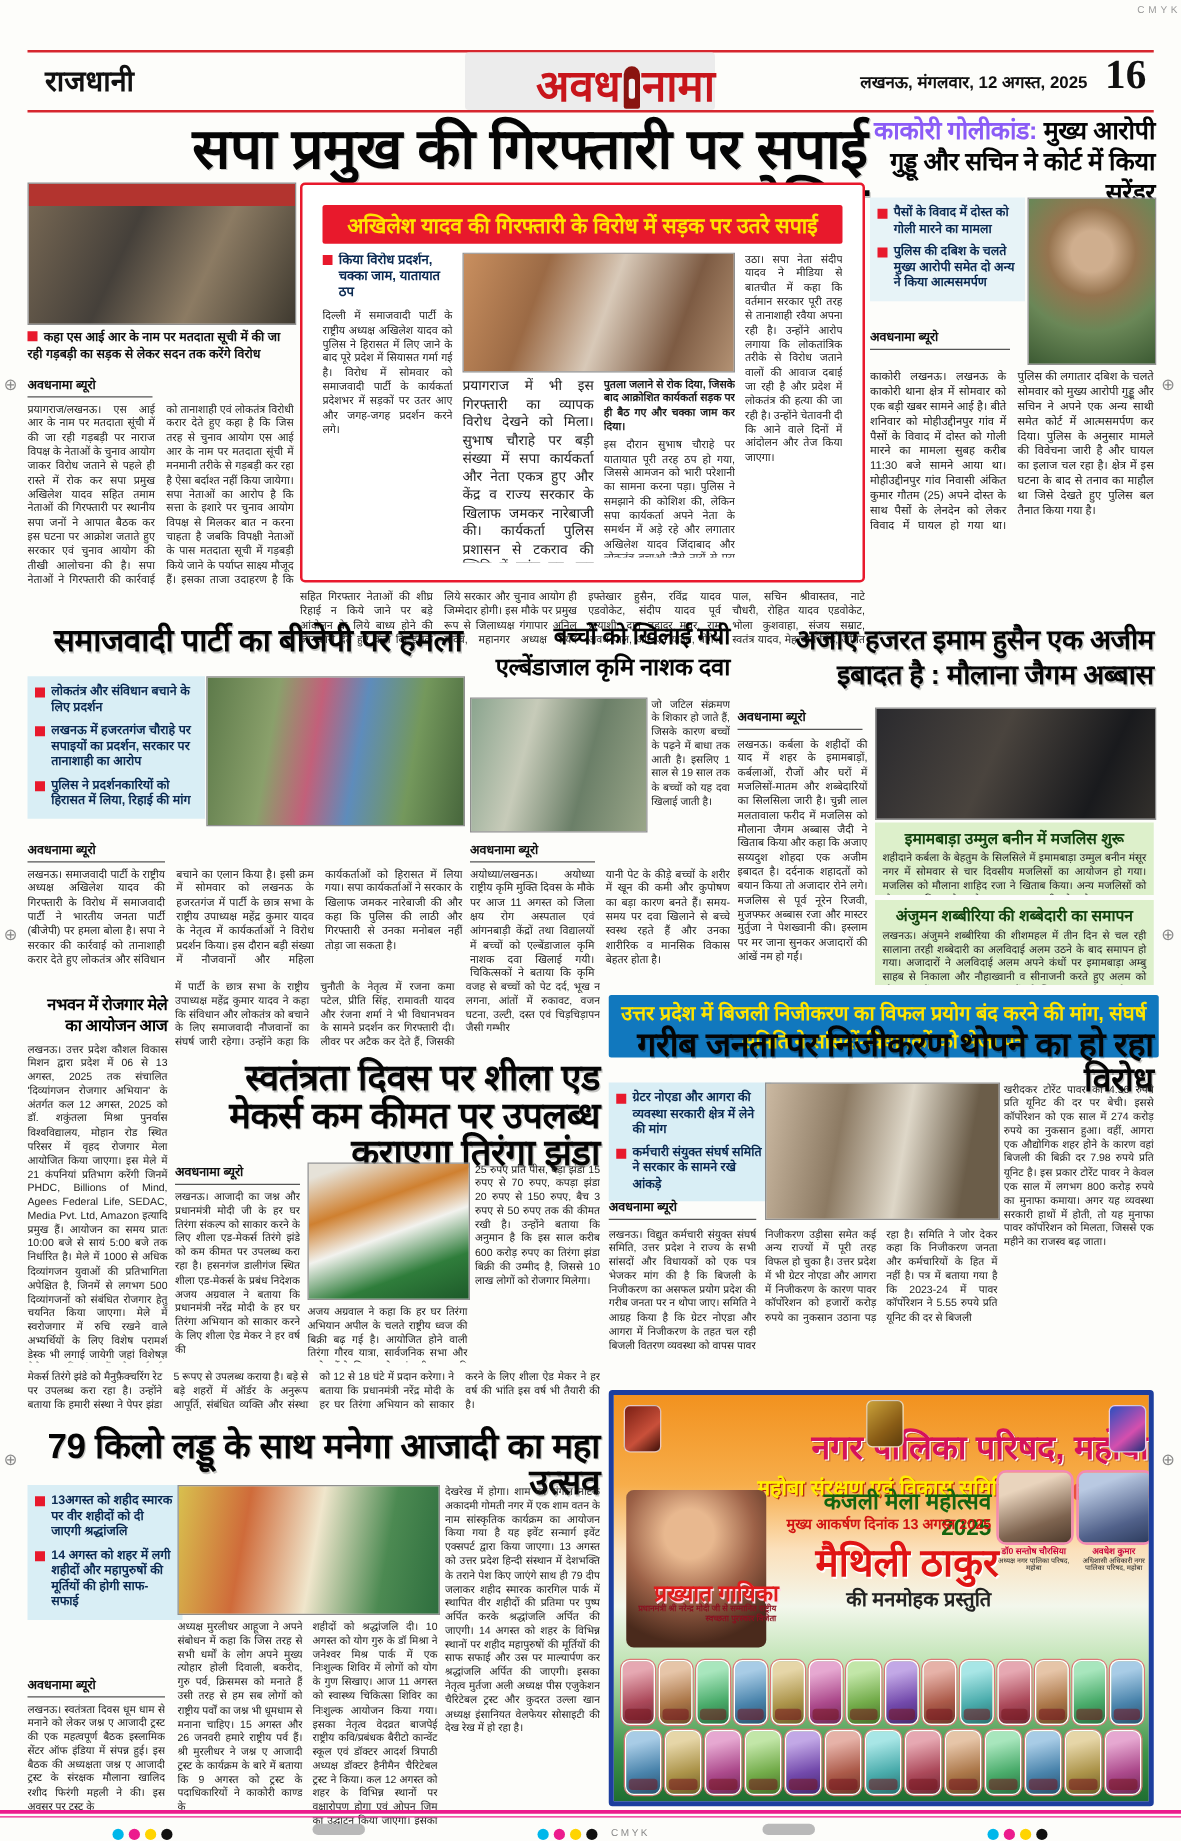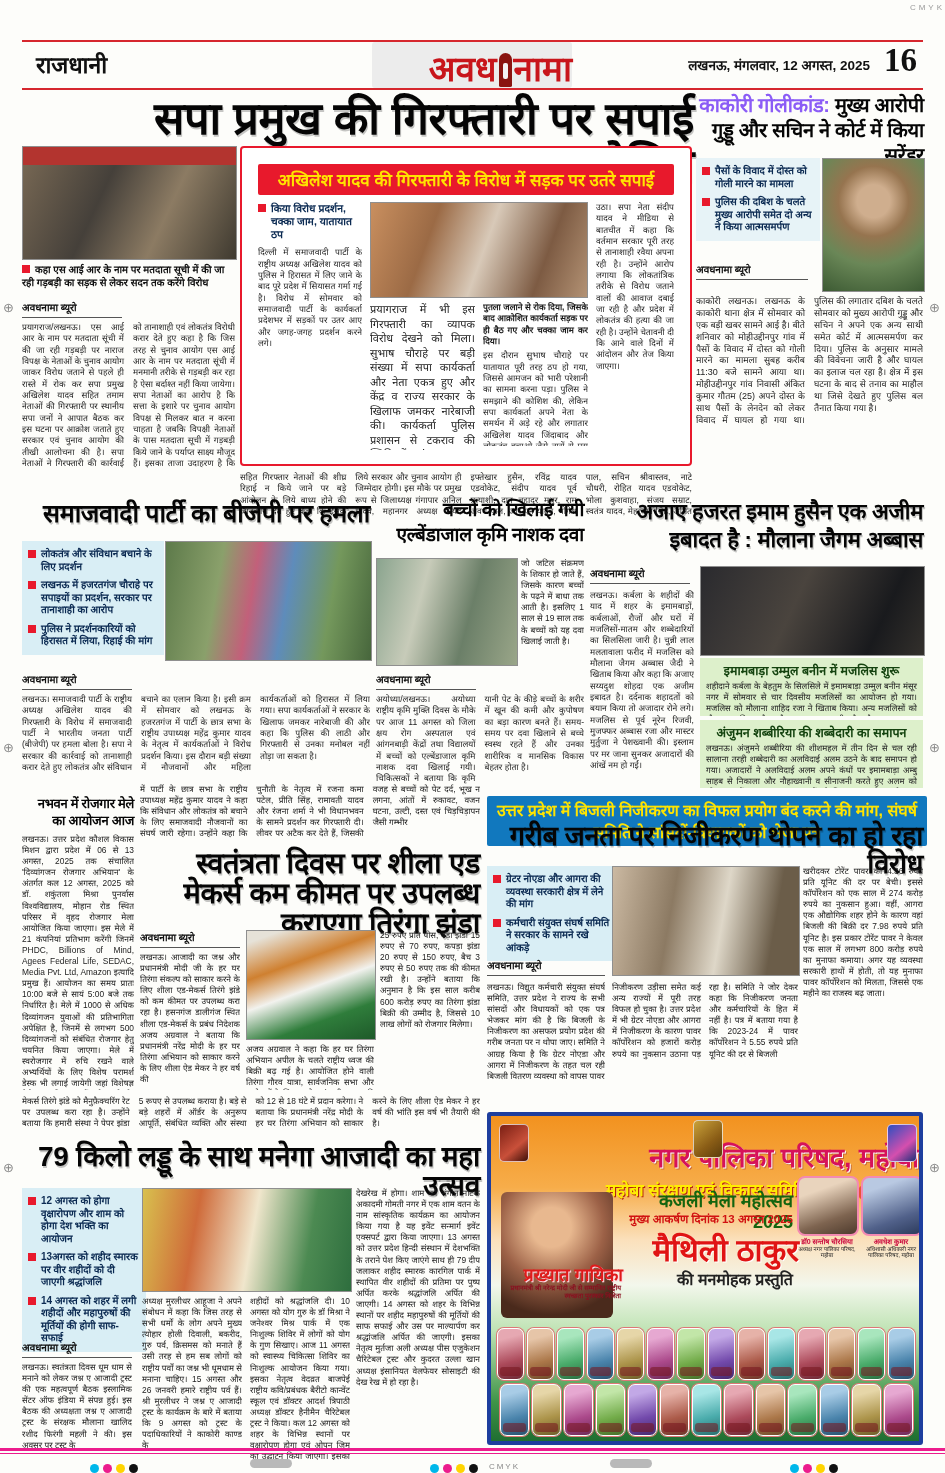--- a/index.html
+++ b/index.html
@@ -194,24 +194,20 @@
   <div class="abs bodytxt" style="left:803px;top:866px;width:120px;height:224px;font-size:8.4px;">खरीदकर टोरेंट पावर को 4.36 रुपये प्रति यूनिट की दर पर बेची। इससे कॉर्पोरेशन को एक साल में 274 करोड़ रुपये का नुकसान हुआ। वहीं, आगरा एक औद्योगिक शहर होने के कारण वहां बिजली की बिक्री दर 7.98 रुपये प्रति यूनिट है। इस प्रकार टोरेंट पावर ने केवल एक साल में लगभग 800 करोड़ रुपये का मुनाफा कमाया। अगर यह व्यवस्था सरकारी हाथों में होती, तो यह मुनाफा पावर कॉर्पोरेशन को मिलता, जिससे एक महीने का राजस्व बढ़ जाता।</div>
   <div class="abs bodytxt" style="left:487px;top:982px;width:118px;height:108px;font-size:8.4px;">लखनऊ। विद्युत कर्मचारी संयुक्त संघर्ष समिति, उत्तर प्रदेश ने राज्य के सभी सांसदों और विधायकों को एक पत्र भेजकर मांग की है कि बिजली के निजीकरण का असफल प्रयोग प्रदेश की गरीब जनता पर न थोपा जाए। समिति ने आग्रह किया है कि ग्रेटर नोएडा और आगरा में निजीकरण के तहत चल रही बिजली वितरण व्यवस्था को वापस पावर</div>
   <div class="abs bodytxt" style="left:612px;top:982px;width:186px;height:108px;font-size:8.4px;column-count:2;column-gap:8px;">निजीकरण उड़ीसा समेत कई अन्य राज्यों में पूरी तरह विफल हो चुका है। उत्तर प्रदेश में भी ग्रेटर नोएडा और आगरा में निजीकरण के कारण पावर कॉर्पोरेशन को हजारों करोड़ रुपये का नुकसान उठाना पड़ रहा है। समिति ने जोर देकर कहा कि निजीकरण जनता और कर्मचारियों के हित में नहीं है। पत्र में बताया गया है कि 2023-24 में पावर कॉर्पोरेशन ने 5.55 रुपये प्रति यूनिट की दर से बिजली</div>
 
   <div class="abs bodytxt cols4" style="left:22px;top:1096px;width:458px;height:42px;font-size:8.4px;">मेकर्स तिरंगे झंडे को मैनुफ़ैक्चरिंग रेट पर उपलब्ध करा रहा है। उन्होंने बताया कि हमारी संस्था ने पेपर झंडा 5 रूपए से उपलब्ध कराया है। बड़े से बड़े शहरों में ऑर्डर के अनुरूप आपूर्ति, संबंधित व्यक्ति और संस्था को 12 से 18 घंटे में प्रदान करेगा। ने बताया कि प्रधानमंत्री नरेंद्र मोदी के हर घर तिरंगा अभियान को साकार करने के लिए शीला ऐड मेकर ने हर वर्ष की भांति इस वर्ष भी तैयारी की है।</div>
 
   <div class="abs hl shadow ctr" style="left:22px;top:1142px;width:458px;font-size:28px;">79 किलो लड्डू के साथ मनेगा आजादी का महा उत्सव</div>
   <div class="abs bulletbox" style="left:22px;top:1188px;width:112px;">
     <div class="bullet">
         <span class="sq"></span>
-        <span>12 अगस्त को होगा वृक्षारोपण और शाम को होगा देश भक्ति का आयोजन</span>
-      </div>
-    <div class="bullet">
-        <span class="sq"></span>
         <span>13अगस्त को शहीद स्मारक पर वीर शहीदों को दी जाएगी श्रद्धांजलि</span>
       </div>
     <div class="bullet" style="margin-bottom:0;">
         <span class="sq"></span>
         <span>14 अगस्त को शहर में लगी शहीदों और महापुरुषों की मूर्तियों की होगी साफ-सफाई</span>
       </div>
   </div>
   <div class="abs photo ph-laddu" style="left:142px;top:1188px;width:208px;height:102px;"></div>
   <div class="abs bodytxt" style="left:356px;top:1188px;width:124px;height:272px;font-size:8.4px;">देखरेख में होगा। शाम को संगीत नाटक अकादमी गोमती नगर में एक शाम वतन के नाम सांस्कृतिक कार्यक्रम का आयोजन किया गया है यह इवेंट सन्मार्ग इवेंट एक्सपर्ट द्वारा किया जाएगा। 13 अगस्त को उत्तर प्रदेश हिन्दी संस्थान में देशभक्ति के तराने पेश किए जाएंगे साथ ही 79 दीप जलाकर शहीद स्मारक कारगिल पार्क में स्थापित वीर शहीदों की प्रतिमा पर पुष्प अर्पित करके श्रद्धांजलि अर्पित की जाएगी। 14 अगस्त को शहर के विभिन्न स्थानों पर शहीद महापुरुषों की मूर्तियों की साफ सफाई और उस पर माल्यार्पण कर श्रद्धांजलि अर्पित की जाएगी। इसका नेतृत्व मुर्तजा अली अध्यक्ष पीस एजुकेशन चैरिटेबल ट्रस्ट और कुदरत उल्ला खान अध्यक्ष इंसानियत वेलफेयर सोसाइटी की देख रेख में हो रहा है।</div>
   <div class="abs byline" style="left:22px;top:1340px;width:110px;">अवधनामा ब्यूरो</div>

